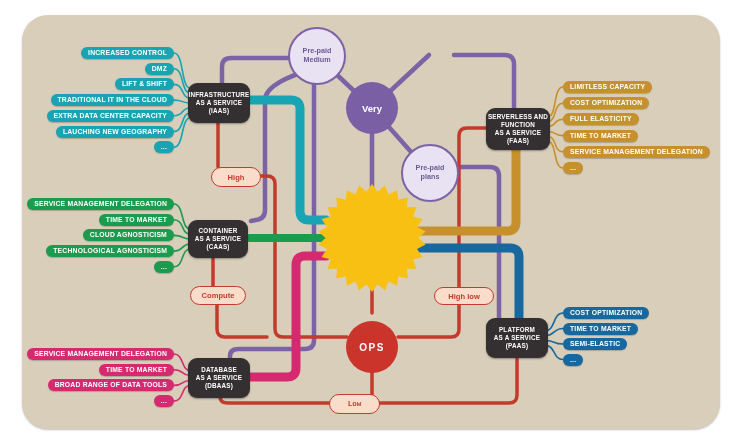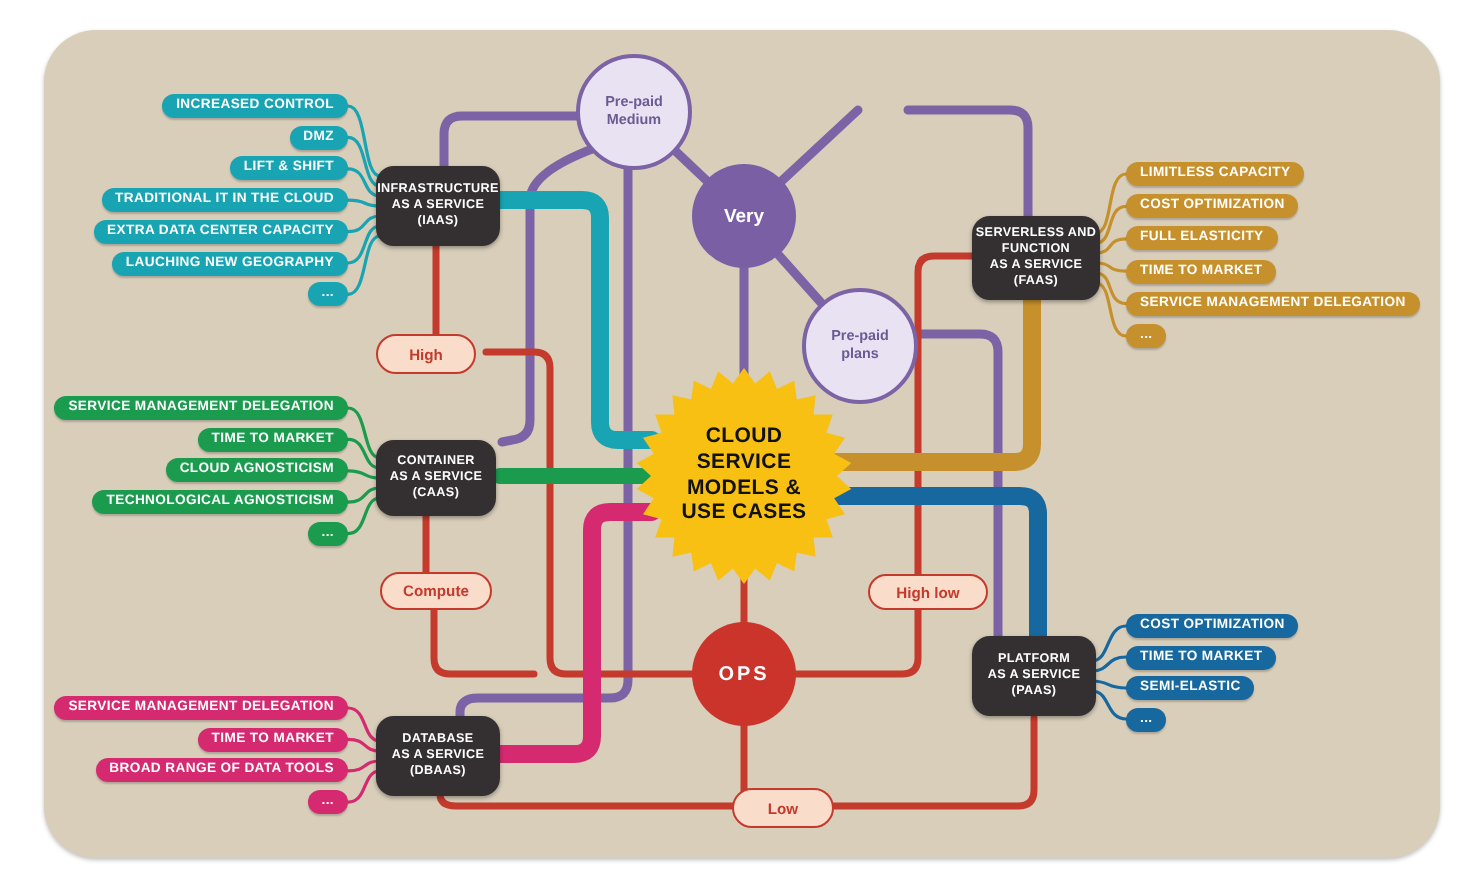--- a/index.html
+++ b/index.html
@@ -88,26 +88,20 @@
 
     <path class="e-teal" d="M250,100 H291 Q300,100 300,109 V211 Q300,220 309,220 H326"></path>
     <path class="e-green" d="M250,238 H324"></path>
     <path class="e-pink" d="M250,377 H287 Q296,377 296,368 V265 Q296,256 305,256 H326"></path>
     <path class="e-gold" d="M516,149 V222 Q516,231 507,231 H418"></path>
     <path class="e-blue" d="M418,248 H510 Q519,248 519,257 V319"></path>
 
     <polygon id="starburst" points="372.0,184.0 377.6,191.8 384.9,185.6 388.5,194.5 397.1,190.2 398.4,199.7 407.8,197.6 406.8,207.2 416.4,207.3 413.2,216.4 422.5,218.9 417.1,226.9 425.6,231.5 418.5,238.0 425.6,244.5 417.1,249.1 422.5,257.1 413.2,259.6 416.4,268.7 406.8,268.8 407.8,278.4 398.4,276.3 397.1,285.8 388.5,281.5 384.9,290.4 377.6,284.2 372.0,292.0 366.4,284.2 359.1,290.4 355.5,281.5 346.9,285.8 345.6,276.3 336.2,278.4 337.2,268.8 327.6,268.7 330.8,259.6 321.5,257.1 326.9,249.1 318.4,244.5 325.5,238.0 318.4,231.5 326.9,226.9 321.5,218.9 330.8,216.4 327.6,207.3 337.2,207.2 336.2,197.6 345.6,199.7 346.9,190.2 355.5,194.5 359.1,185.6 366.4,191.8" fill="#f7c013"></polygon>
   </svg>
 
-  <div class="burst-text">
-    <div>CLOUD</div>
-    <div>SERVICE</div>
-    <div>MODELS &amp;</div>
-    <div>USE CASES</div>
-  </div>
 
   <div class="node box" style="left:188px;top:83px;width:62px;height:40px;">
     <span>INFRASTRUCTURE</span>
     <span>AS A SERVICE</span>
     <span>(IAAS)</span>
   </div>
   <div class="node box" style="left:188px;top:220px;width:60px;height:38px;">
     <span>CONTAINER</span>
     <span>AS A SERVICE</span>
     <span>(CAAS)</span>
@@ -133,34 +127,34 @@
     <span>Very</span>
   </div>
   <div class="node circle light" style="left:288px;top:27px;width:54px;height:54px;">
     <span>Pre-paid</span>
     <span>Medium</span>
   </div>
   <div class="node circle light" style="left:401px;top:144px;width:54px;height:54px;">
     <span>Pre-paid</span>
     <span>plans</span>
   </div>
-  <div class="node circle ops" style="left:346px;top:311px;width:52px;height:52px;">
+  <div class="node circle ops" style="left:346px;top:321px;width:52px;height:52px;">
     <span>OPS</span>
   </div>
 
-  <div class="level" style="left:188px;top:167px;width:48px;height:18px;">
+  <div class="level" style="left:211px;top:167px;width:48px;height:18px;">
     <span>High</span>
   </div>
   <div class="level" style="left:190px;top:286px;width:54px;height:17px;">
     <span>Compute</span>
   </div>
   <div class="level" style="left:434px;top:287px;width:58px;height:16px;">
     <span>High low</span>
   </div>
-  <div class="level" style="left:366px;top:394px;width:49px;height:18px;">
+  <div class="level" style="left:329px;top:394px;width:49px;height:18px;font-family:Liberation Mono, monospace;">
     <span>Low</span>
   </div>
 <div class="pill" style="background: rgb(24, 164, 178); top: 47px; right: 568px;">INCREASED CONTROL</div>
     <div class="pill" style="background: rgb(24, 164, 178); top: 62.7px; right: 568px;">DMZ</div>
     <div class="pill" style="background: rgb(24, 164, 178); top: 78.4px; right: 568px;">LIFT &amp; SHIFT</div>
     <div class="pill" style="background: rgb(24, 164, 178); top: 94.1px; right: 568px;">TRADITIONAL IT IN THE CLOUD</div>
     <div class="pill" style="background: rgb(24, 164, 178); top: 109.8px; right: 568px;">EXTRA DATA CENTER CAPACITY</div>
     <div class="pill" style="background: rgb(24, 164, 178); top: 125.5px; right: 568px;">LAUCHING NEW GEOGRAPHY</div>
     <div class="pill" style="background: rgb(24, 164, 178); top: 141.2px; right: 568px;">...</div>
     <div class="pill" style="background: rgb(26, 155, 78); top: 198px; right: 568px;">SERVICE MANAGEMENT DELEGATION</div>

